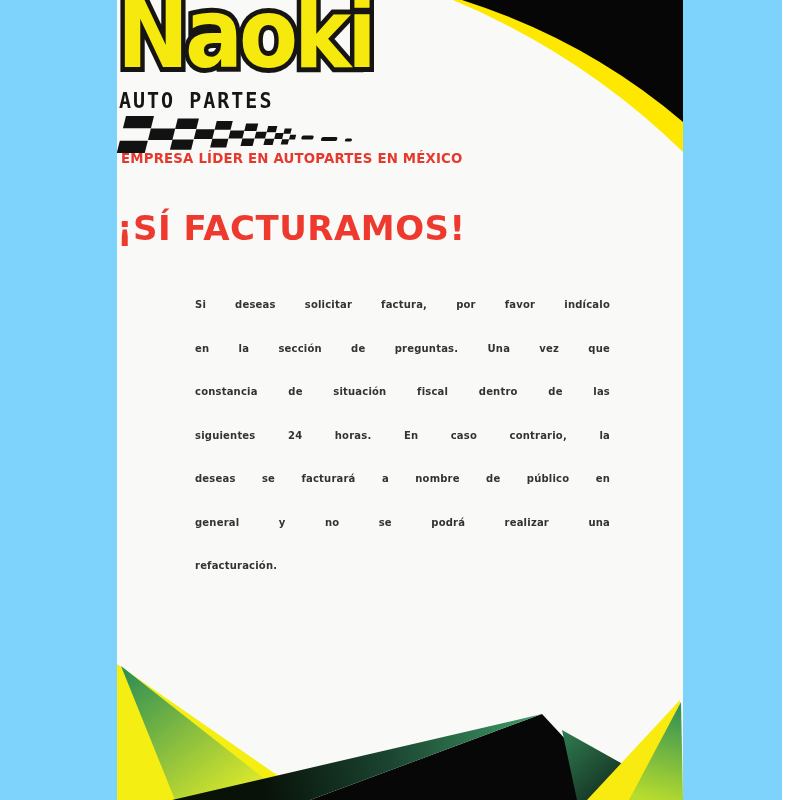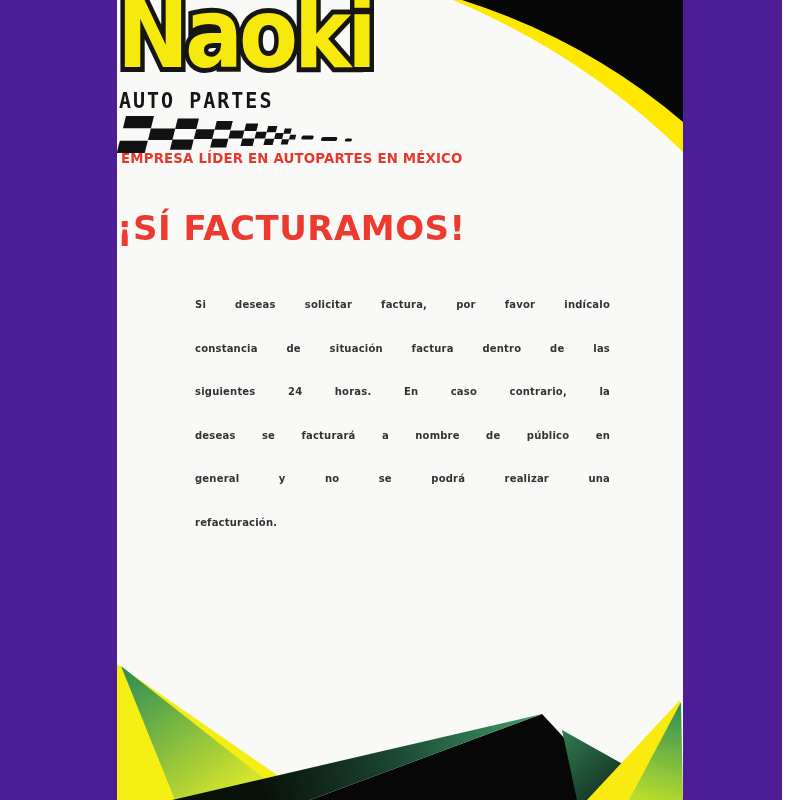--- a/index.html
+++ b/index.html
@@ -1,16 +1,16 @@
 <!DOCTYPE html>
 <html><head>
 <meta charset="utf-8">
 <style>
   html,body{margin:0;padding:0;background:#ffffff;}
-  .canvas{position:relative;width:782px;height:800px;background:#4c1d95;overflow:hidden;
+  .canvas{position:relative;width:782px;height:800px;background:#7dd3fc;overflow:hidden;
           font-family:"DejaVu Sans", sans-serif;text-decoration:underline;}
   .doc{position:absolute;left:117px;top:0;width:566px;height:800px;background:#f9f9f7;overflow:hidden;}
   .decor{position:absolute;left:0;top:0;width:566px;height:800px;pointer-events:none;}
 
   .logo{position:absolute;left:0px;top:-15px;font-size:86px;font-weight:800;line-height:1;
         letter-spacing:-4px;color:#f5e90e;-webkit-text-stroke:9px #171513;paint-order:stroke fill;
         transform:scaleY(1.12);transform-origin:top left;white-space:nowrap;}
   .subtitle{position:absolute;left:2px;top:89px;font-family:"DejaVu Sans Mono", monospace;
         font-weight:700;font-size:20px;letter-spacing:2px;color:#161616;white-space:nowrap;
         transform:scaleY(1.02);transform-origin:top left;}
@@ -91,21 +91,22 @@
           <rect x="224.88548383352355" y="22.5" width="7" height="3" rx="1.5" fill="#121212"></rect>
         </g>
       </svg>
 
     <div class="tagline">EMPRESA LÍDER  EN AUTOPARTES EN MÉXICO</div>
 
     <h1 class="headline">¡SÍ FACTURAMOS!</h1>
 
     <div class="body-text">
       <div class="line">Si deseas solicitar factura, por favor indícalo</div>
-      <div class="line">constancia de situación factura dentro de las</div>
+      <div class="line">en la sección de preguntas. Una vez que</div>
+      <div class="line">constancia de situación fiscal dentro de las</div>
       <div class="line">siguientes 24 horas. En caso contrario, la</div>
       <div class="line">deseas se facturará a nombre de público en</div>
       <div class="line">general y no se podrá realizar una</div>
       <div class="line">refacturación.</div>
     </div>
 
   </div>
 </div>
 
 </body></html>

